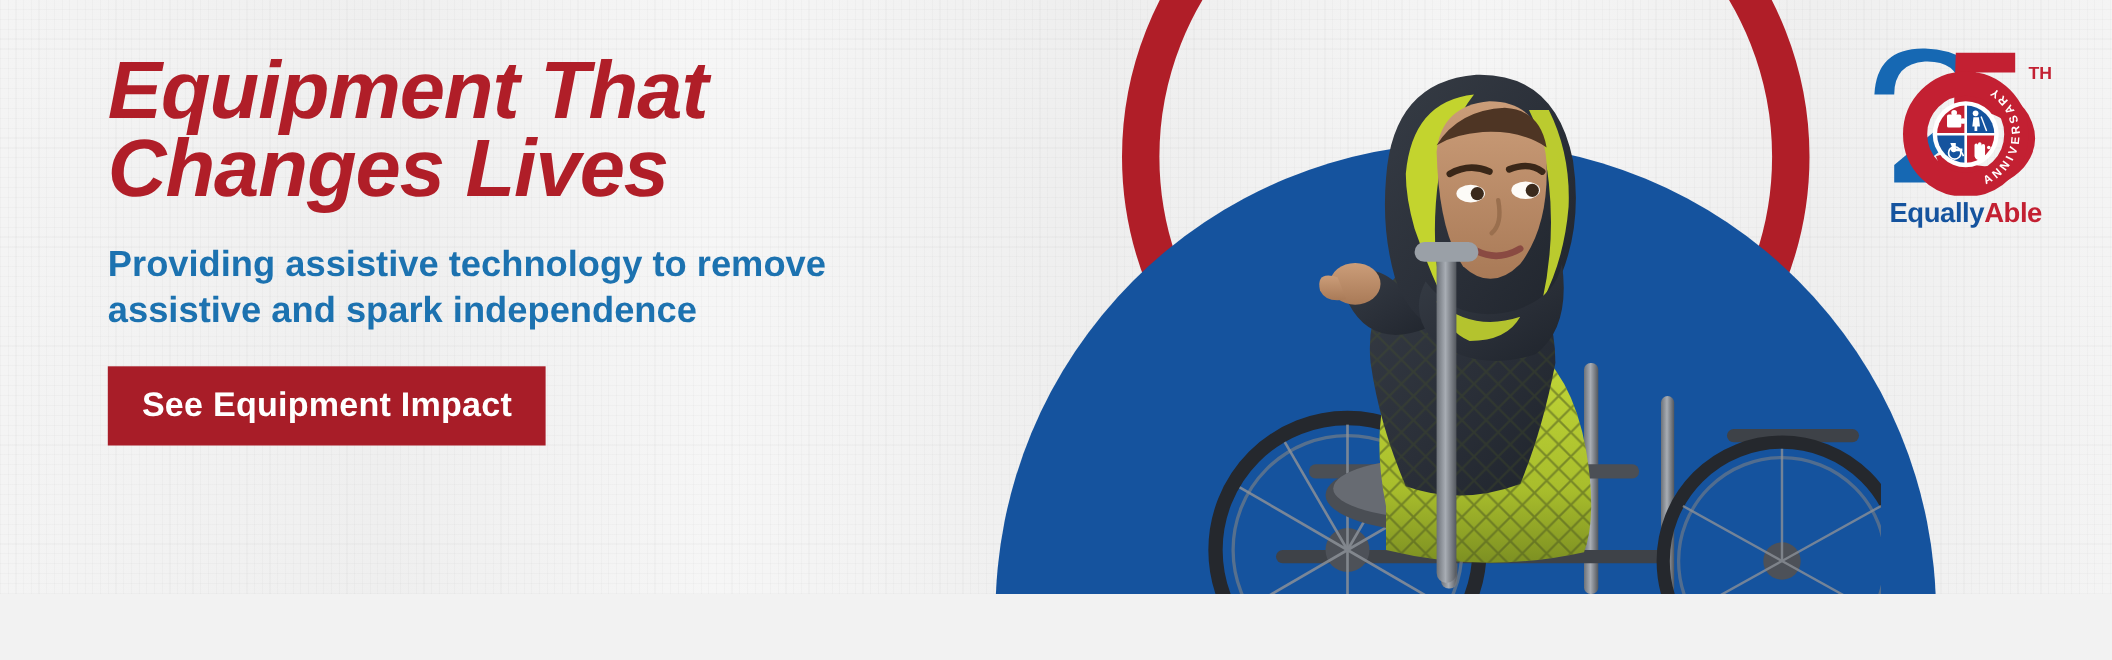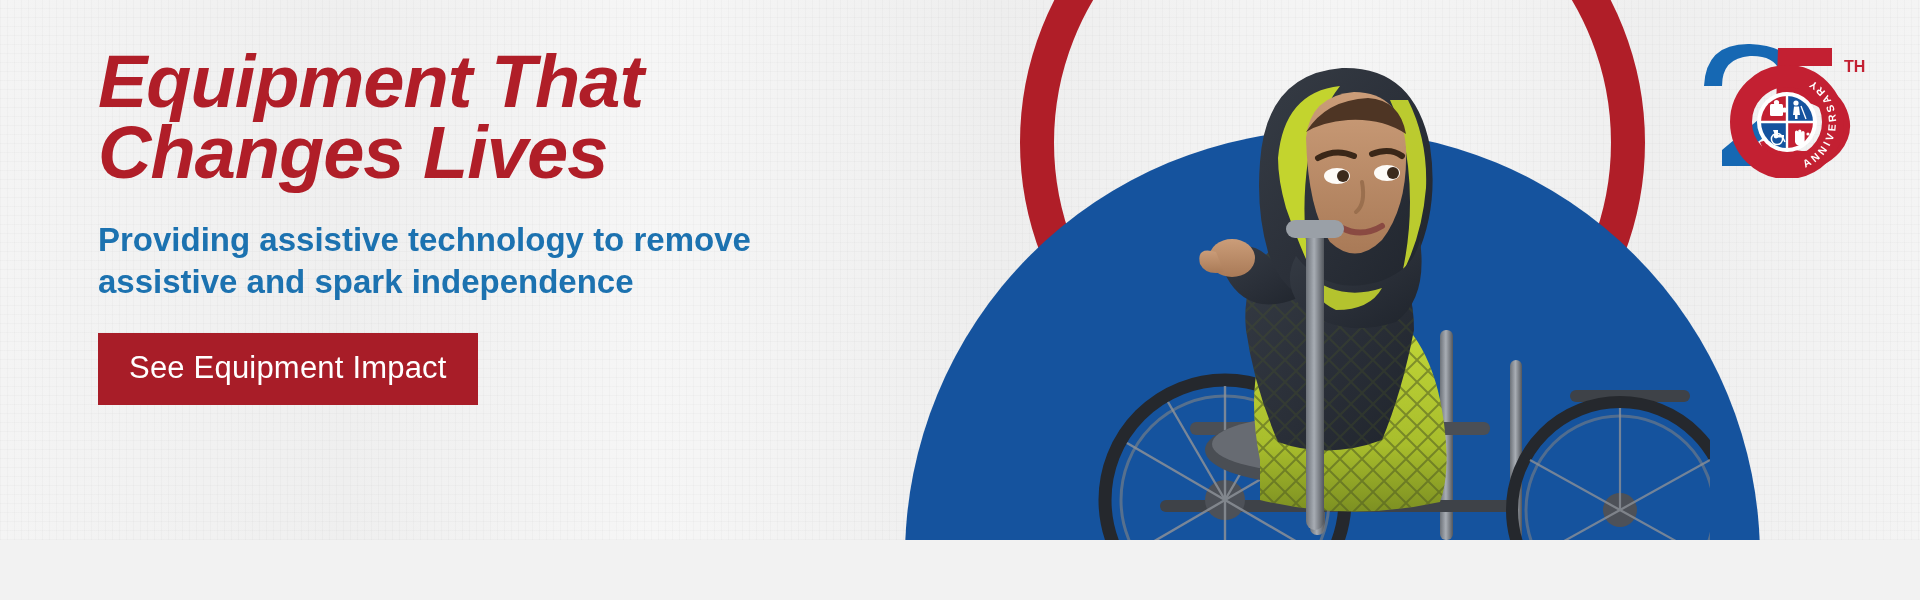--- a/index.html
+++ b/index.html
@@ -73,21 +73,21 @@
     font-weight:700;
     color:#1C72B0;
     white-space:pre-line;
   }
   #cta-button {
     display:inline-block;
     margin-top:31px;
     background:#A81D28;
     color:#ffffff;
     font-size:31px;
-    font-weight:400;
+    font-weight:700;
     padding:17px 31px 19px 31px;
     border:none;
     cursor:pointer;
     letter-spacing:.2px;
     font-family:"Liberation Sans",sans-serif;
   }
 
   
   #photo {
     position:absolute;
@@ -312,15 +312,18 @@
 
           <g fill="#ffffff">
             <path d="M103 104 L103 94 a1.6 1.6 0 0 1 3.2 0 L106.2 99 L106.2 93 a1.6 1.6 0 0 1 3.2 0 L109.4 99
                      L109.4 94.5 a1.6 1.6 0 0 1 3.2 0 L112.6 104 a5 5 0 0 1 -9.6 0 Z"></path>
             <circle cx="116" cy="96" r="1.6"></circle>
           </g>
         </g>
       </svg>
     </div>
 
+    <div id="wordmark">
+      <span id="wm-equally">Equally</span><span id="wm-able">Able</span>
+    </div>
   </div>
 
 </div>
 
 </body></html>

